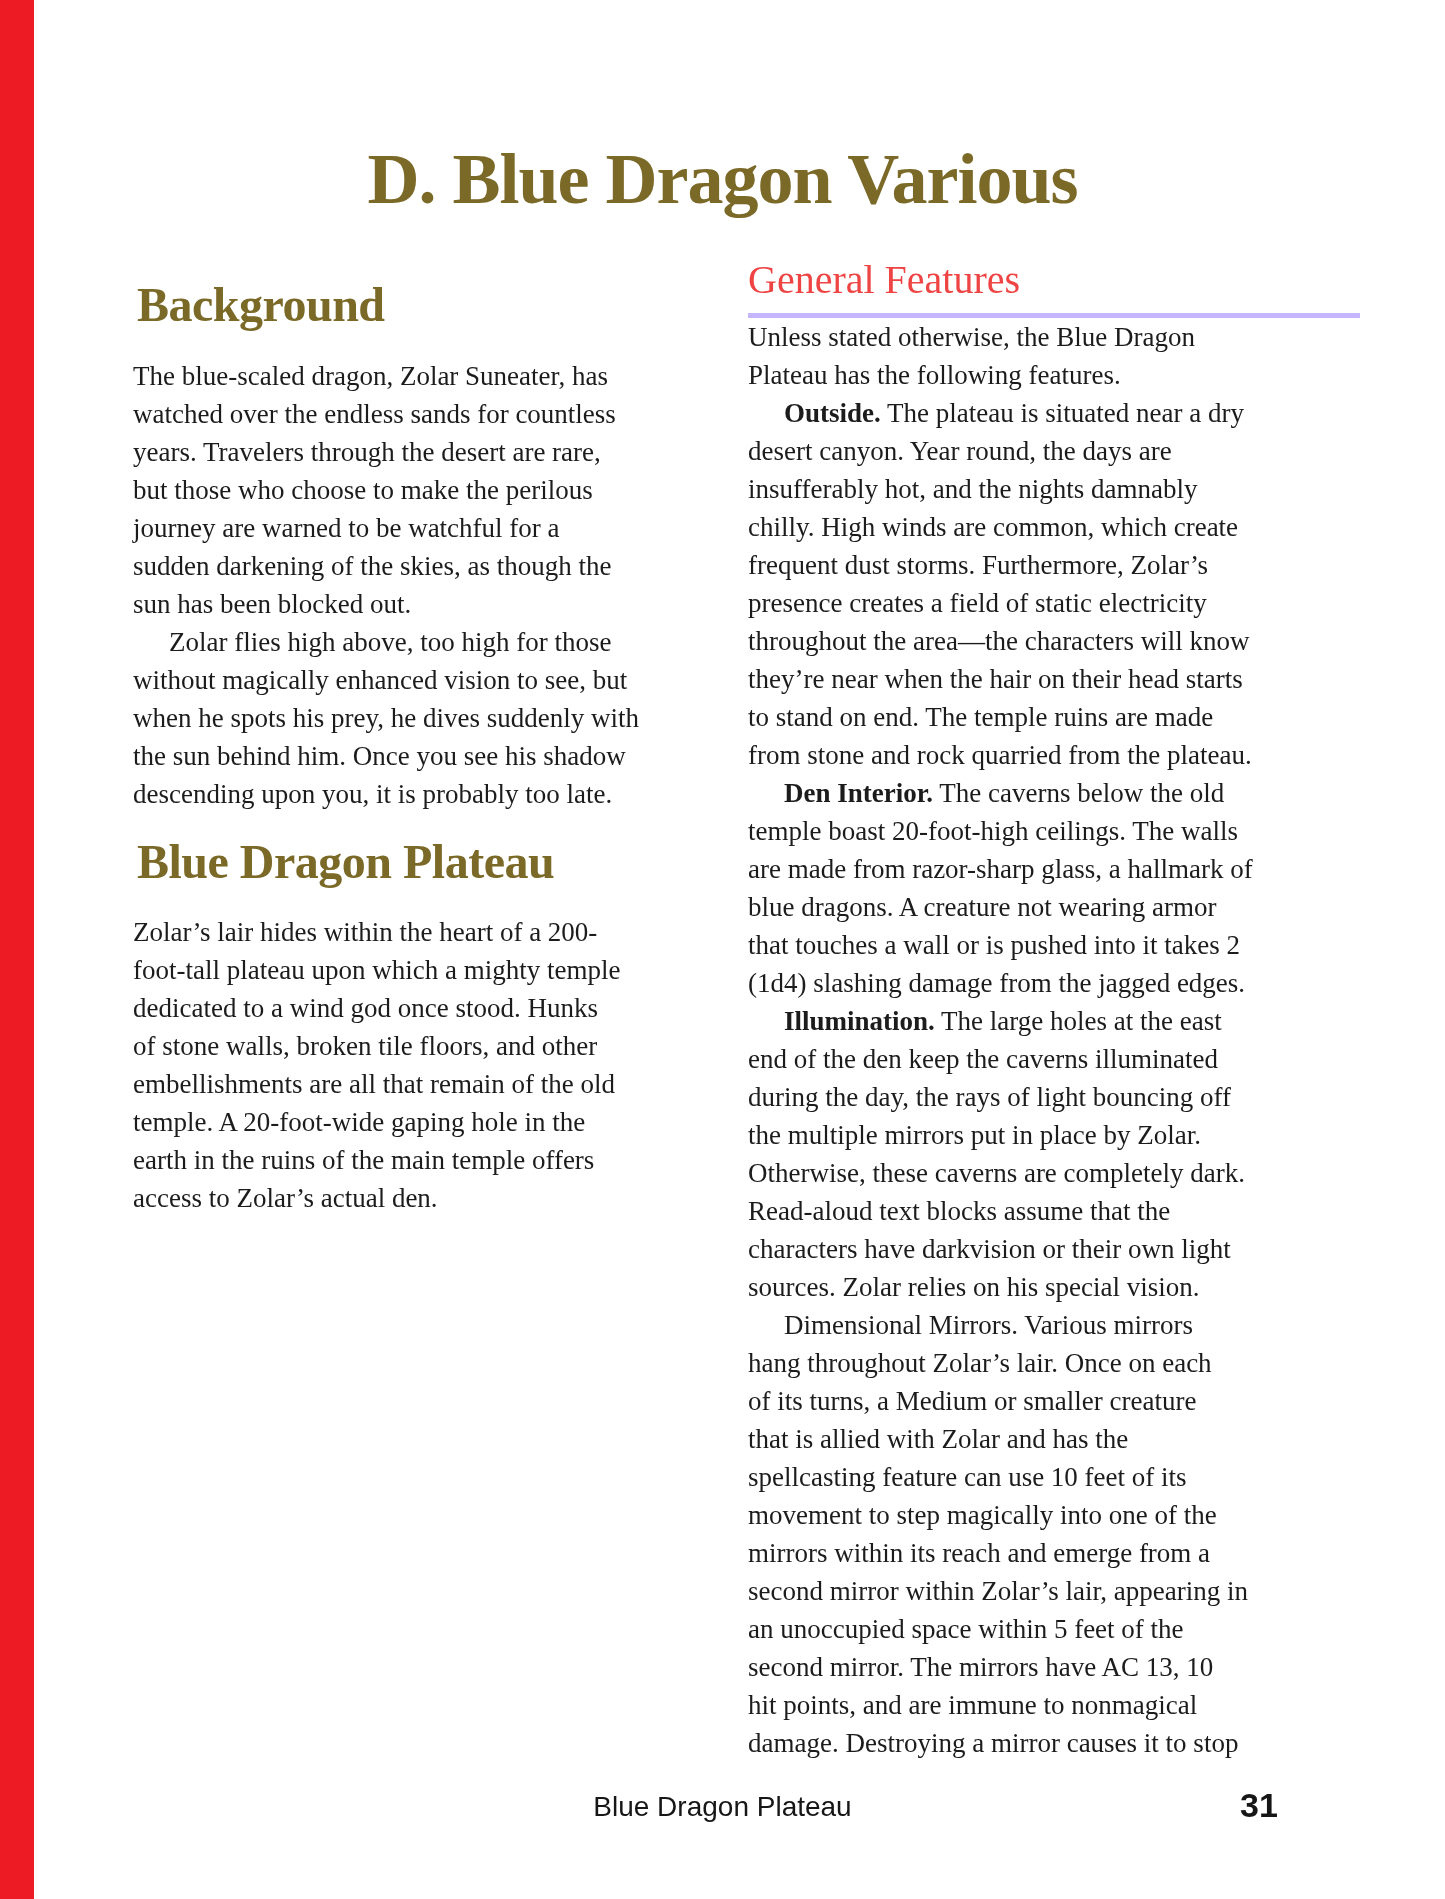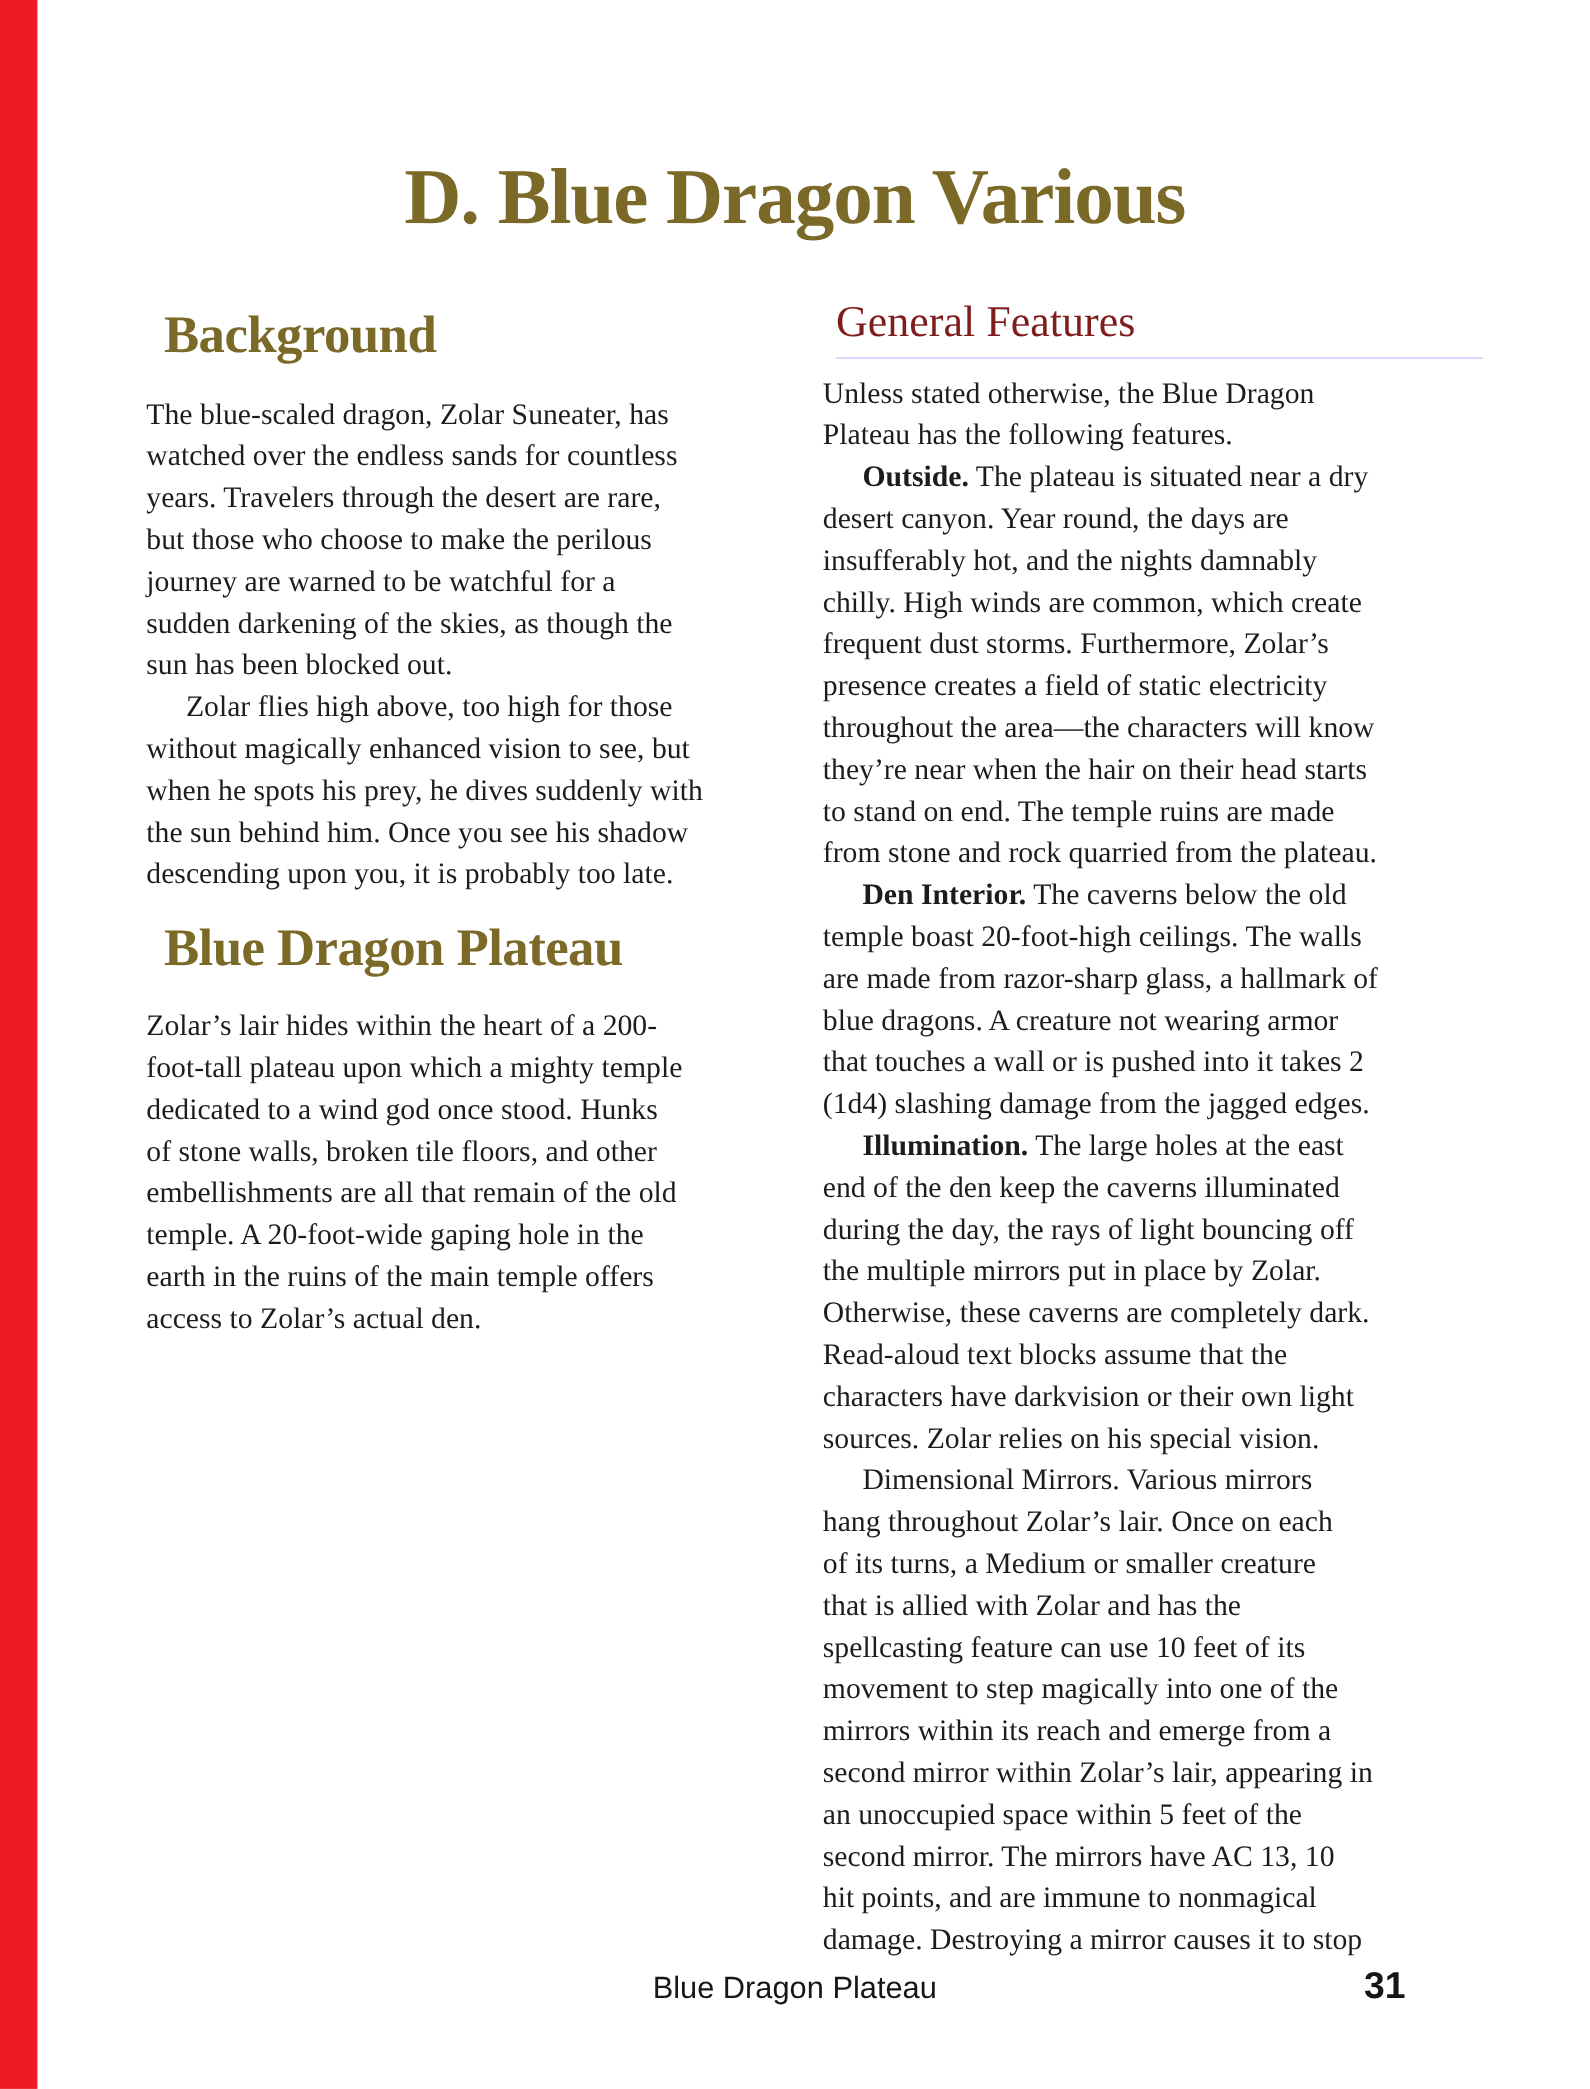--- a/index.html
+++ b/index.html
@@ -29,37 +29,37 @@
     width: 612px;
     font-size: 27px;
     line-height: 38px;
   }
   .col-left  { left: 133px; top: 256px; }
   .col-right { left: 748px; top: 256px; }
   .col p { margin: 0; white-space: pre-line; }
   p.indent { text-indent: 36px; }
   .lead { font-weight: bold; }
   h2 {
-    margin: 16px;
+    margin: 4px;
     font-size: 48px; line-height: 56px;
     font-weight: bold;
     letter-spacing: -0.5px;
     color: #7b6927;
   }
   .h2-background { margin-top: 21px; }
   .h2-plateau    { margin-top: 21px; }
   .p-after-h2    { margin-top: 24px !important; font-family: Liberation Serif, serif; }
   .p-after-h2b   { margin-top: 23px !important; }
   h3.gf-heading {
-    margin: 12px;
+    margin: 0;
     font-size: 40px; line-height: 48px;
     font-weight: normal;
-    color: #7f1d1d;
+    color: #ef4444;
     padding-bottom: 9px;
-    border-bottom: 1px solid #c4b5fd;
+    border-bottom: 5px solid #c4b5fd;
   }
   .footer-title {
     position: absolute; top: 1790px; left: 0; width: 100%;
     text-align: center;
     font-family: "Liberation Sans", sans-serif;
     font-size: 28px; line-height: 34px;
     color: #161616;
   }
   .page-number {
     position: absolute; top: 1788px; left: 1240px;

